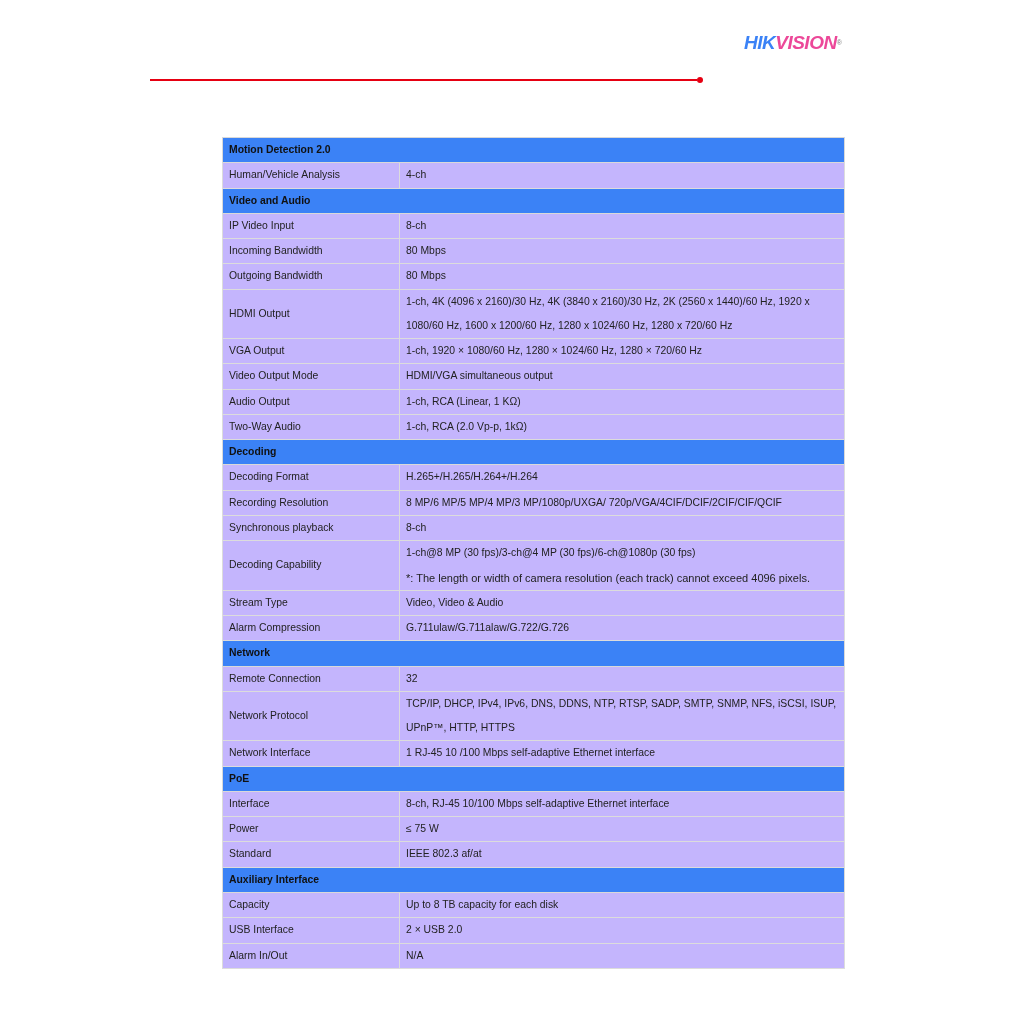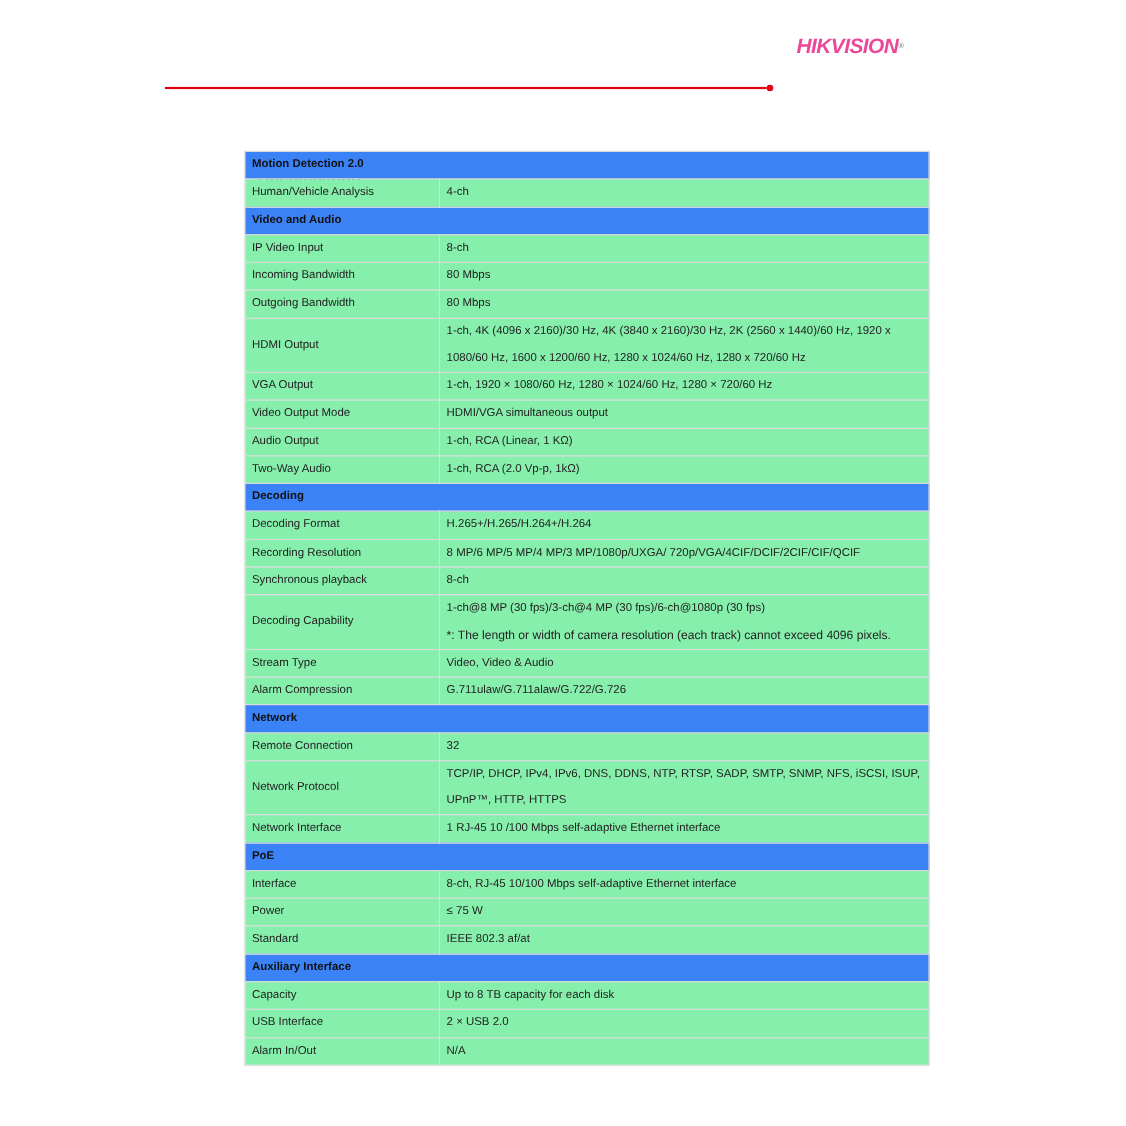--- a/index.html
+++ b/index.html
@@ -1,33 +1,33 @@
 <!DOCTYPE html>
 <html><head>
 <meta charset="utf-8">
 <style>
   html, body { margin:0; padding:0; background:#ffffff; }
   body { width:1024px; height:1024px; position:relative; overflow:hidden;
          font-family:"Liberation Sans", "DejaVu Sans", sans-serif; color:#1a1a1a; }
   .logo { position:absolute; left:724px; top:32px; font-size:19px; font-weight:bold;
           font-style:italic; letter-spacing:-0.5px; line-height:22px; }
-  .logo .hik { color:#ec4899; }
+  .logo .hik { color:#3b82f6;margin-left:20px; }
   .logo .vis { color:#ec4899;text-align:center; }
   .logo .reg { color:#7f7f7f; font-size:7px; vertical-align:top; font-style:normal; font-weight:normal; }
   .rule { position:absolute; left:150px; top:79px; width:547px; height:1.5px; background:#e60012; }
   .rule-dot { position:absolute; left:697px; top:77px; width:6px; height:6px; border-radius:50%; background:#e60012; }
   .spec-title { position:absolute; left:226px; top:108px; font-size:15px; font-weight:bold; color:#111;margin-top:44px; }
   .spec-title .bullet { display:inline-block; width:3px; height:3px; background:#111; vertical-align:middle; margin-right:6px; position:relative; top:-2px; }
   table.spec { position:absolute; left:222px; top:137px; width:622px; border-collapse:collapse;
                font-size:10.4px; table-layout:fixed; }
   table.spec td { border:1px solid #dcdcdc; padding:0 6px; height:23.26px; vertical-align:middle; line-height:24.26px; }
   table.spec col.c1 { width:177px; }
   table.spec col.c2 { width:445px; }
   tr.section td { background:#3b82f6; font-weight:bold; color:#111; border-color:#d9d9d9; }
-  tr.row td { background:#86efac; color:#222; }
+  tr.row td { background:#c4b5fd; color:#222; }
   tr.row td.val .line { display:block; line-height:24.26px; white-space:nowrap; }
   tr.row td.val .note { font-size:11px; }
 </style>
 </head>
 <body>
 
 <div class="logo">
   <span class="hik">HIK</span><span class="vis">VISION</span><span class="reg">®</span>
 </div>
 <div class="rule"></div>

